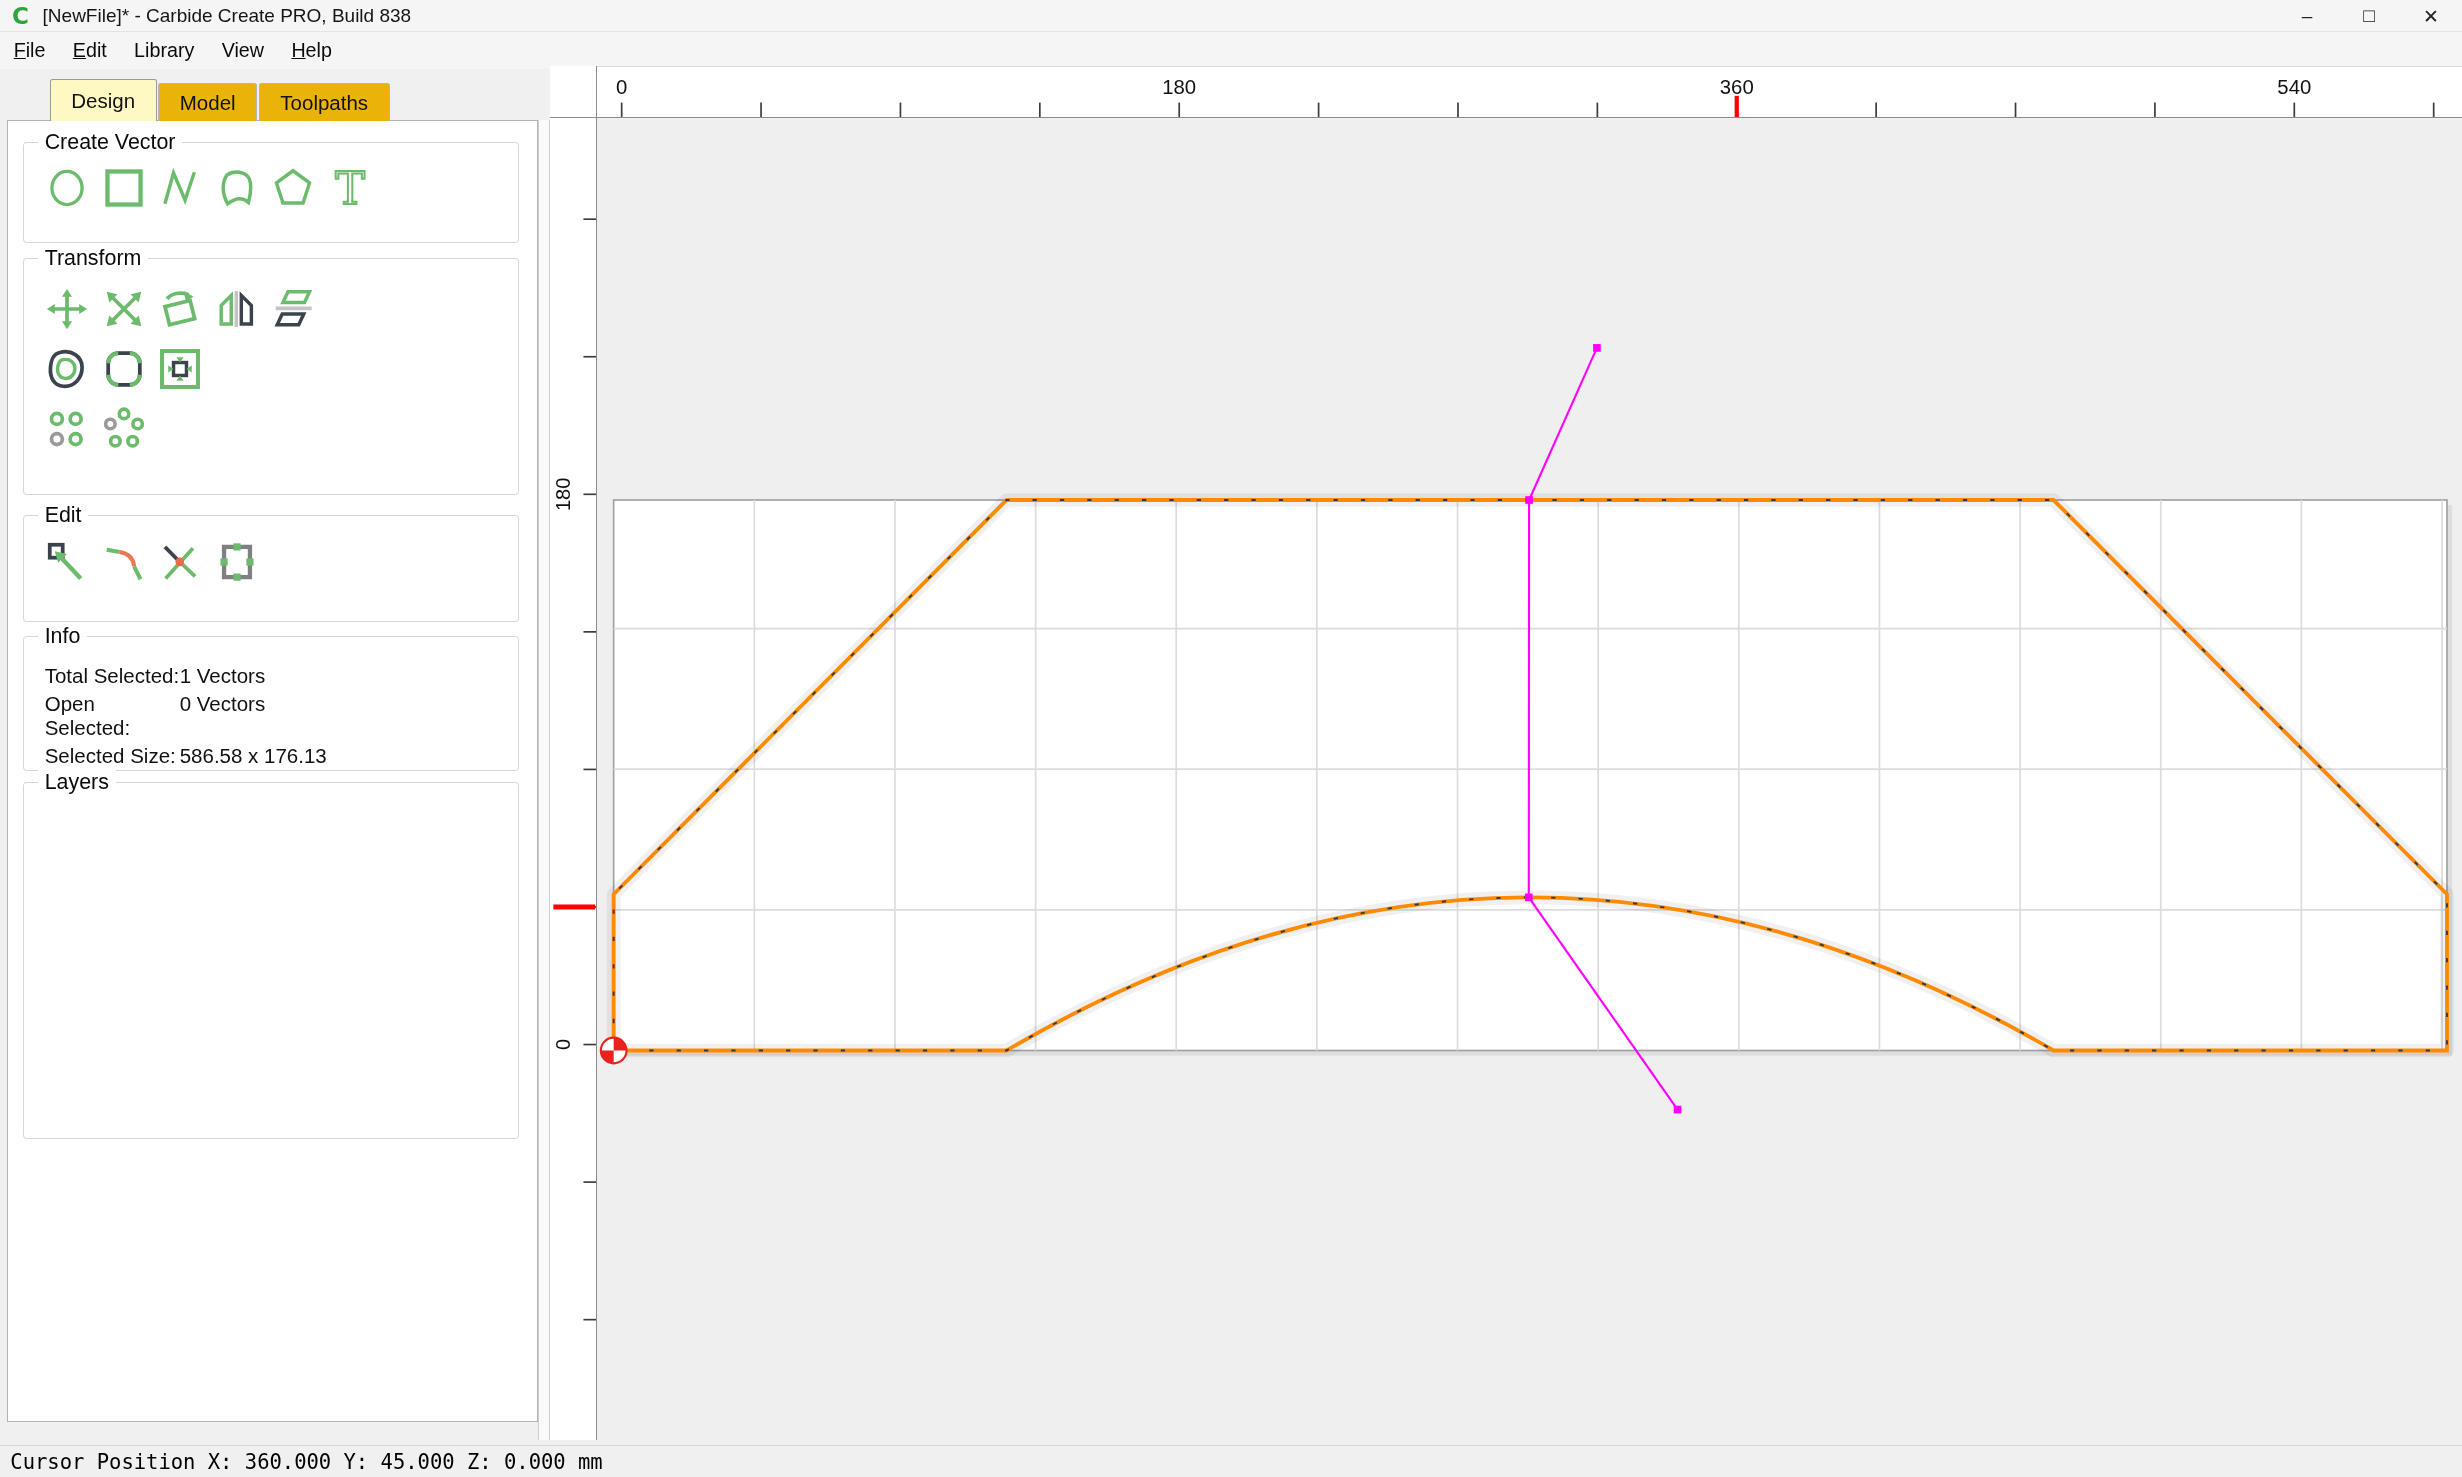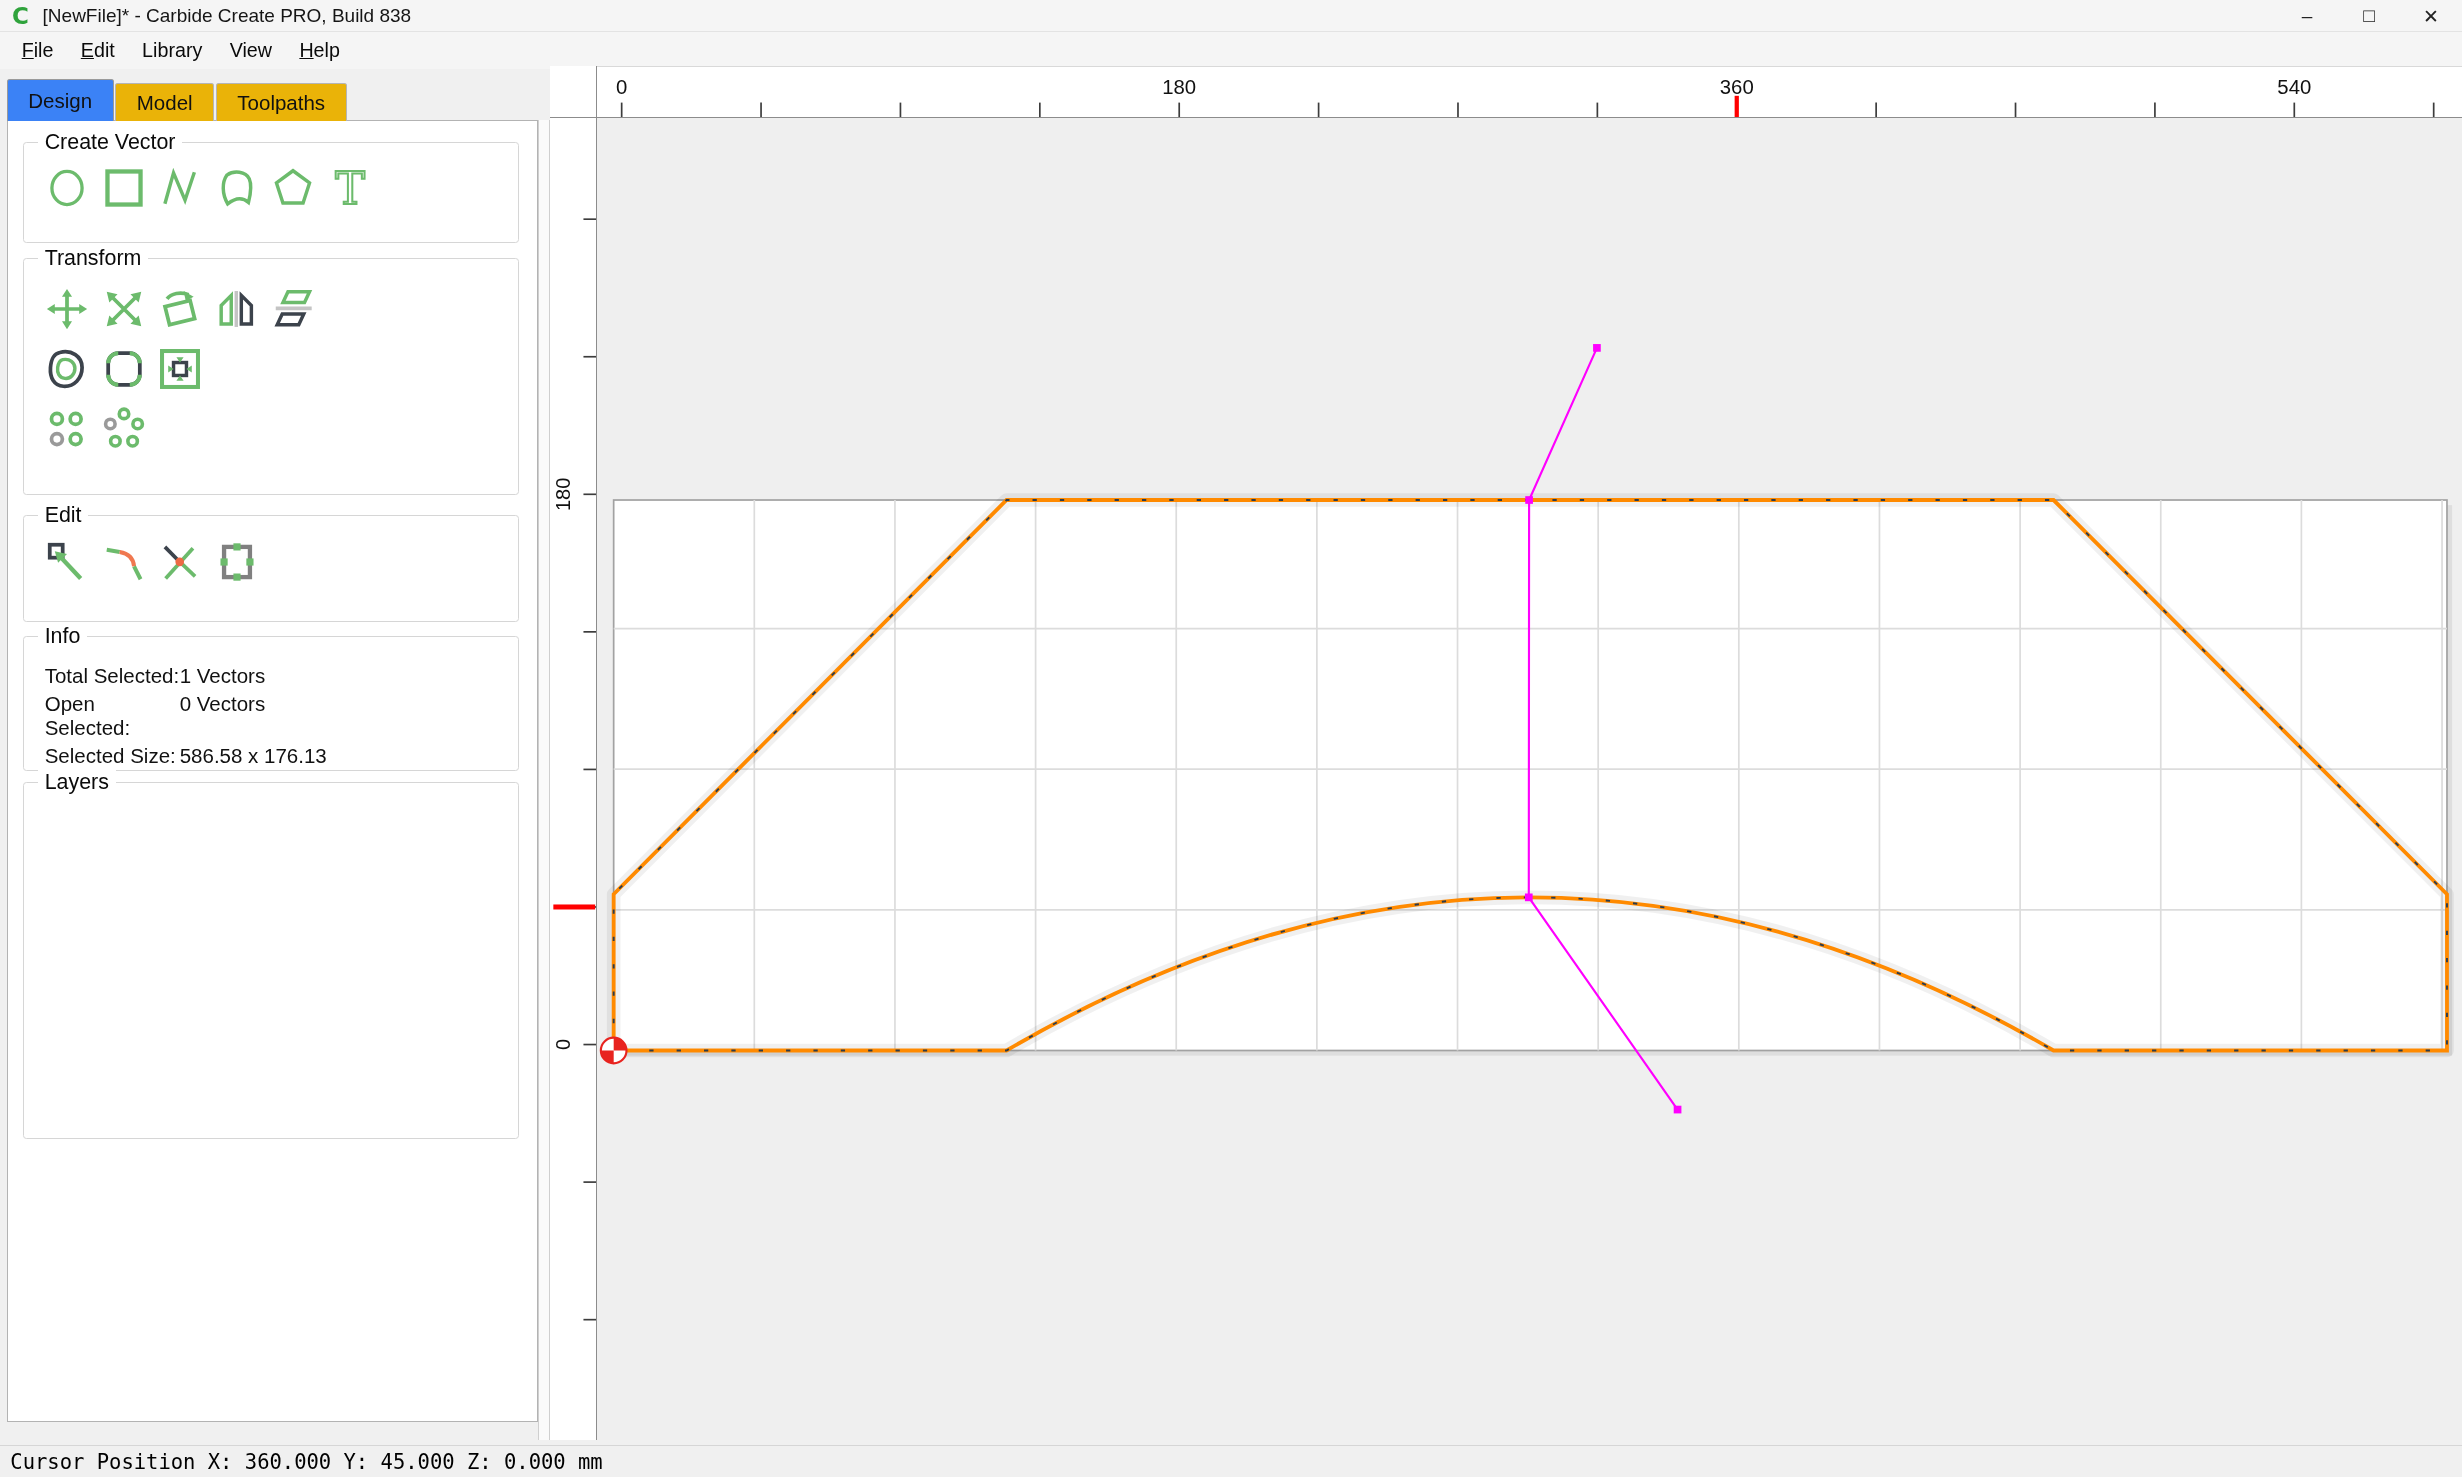--- a/index.html
+++ b/index.html
@@ -7,28 +7,28 @@
   body { position:relative; background:#f0f0f0; font-family:"Liberation Sans",sans-serif; color:#111; overflow:hidden; }
 
   
   .titlebar { position:absolute; left:0; top:0; width:2462px; height:32px; background:#f5f5f5; border-bottom:0.9px solid #e3e3e3; display:flex; align-items:center; }
   .logo { font-weight:800; font-size:23px; color:#2fa33c; margin-left:12px; font-family:"DejaVu Sans",sans-serif; }
   .wtitle { font-size:19px; margin-left:13.7px; color:#151515; }
   .wcontrols { position:absolute; right:0; top:0; height:32px; display:flex; }
   .wbtn { width:62px; height:32px; display:flex; align-items:center; justify-content:center; font-size:19px; color:#222; }
 
   
-  .menubar { position:absolute; left:0; top:32px; width:2462px; height:37px; background:#f5f5f5; display:flex; align-items:center; padding-left:8px; }
+  .menubar { position:absolute; left:0; top:32px; width:2462px; height:37px; background:#f5f5f5; display:flex; align-items:center; padding-left:0; }
   .menuitem { font-size:19.7px; padding:0 13.7px; color:#0a0a0a; }
   .mn { text-decoration:underline; }
 
   
   .tabs { position:absolute; left:6.8px; top:79px; display:flex; align-items:flex-end; z-index:3; }
   .tab { height:38px; background:#eab308; border:0.9px solid #b5b5b5; border-bottom:none; padding:0 20.5px; display:flex; align-items:center; font-size:20.5px; margin-right:1.7px; border-radius:2.6px 2.6px 0 0; }
-  .tab.active { height:42px; background:#3b82f6; border-color:#9a9a9a; position:relative; z-index:4; }
+  .tab.active { height:42px; background:#fef9c3; border-color:#9a9a9a; position:relative; z-index:4;margin-left:43px; }
   .panel { position:absolute; left:6.8px; top:120px; width:531px; height:1302px; background:#ffffff; border:0.9px solid #b3b3b3; z-index:2; }
   .scrollstrip { position:absolute; left:538px; top:120px; width:12px; height:1320px; background:#fafafa; border-left:0.9px solid #cfcfcf; border-right:0.9px solid #cfcfcf; }
 
   .gb { position:absolute; left:15.4px; width:496px; border:0.9px solid #d6d6d6; border-radius:3.4px; }
   .gtitle { position:absolute; top:-13px; left:13.7px; background:#ffffff; padding:0 6.8px; font-size:21.4px; color:#0a0a0a; }
   .toolcol { display:flex; flex-direction:column; gap:12px; padding:26px 0 12px 19px; }
   .toolrow { display:flex; gap:8.5px; }
   .tool { width:48px; height:48px; display:flex; align-items:center; justify-content:center; }
   .tool svg { width:46px; height:46px; }
 

